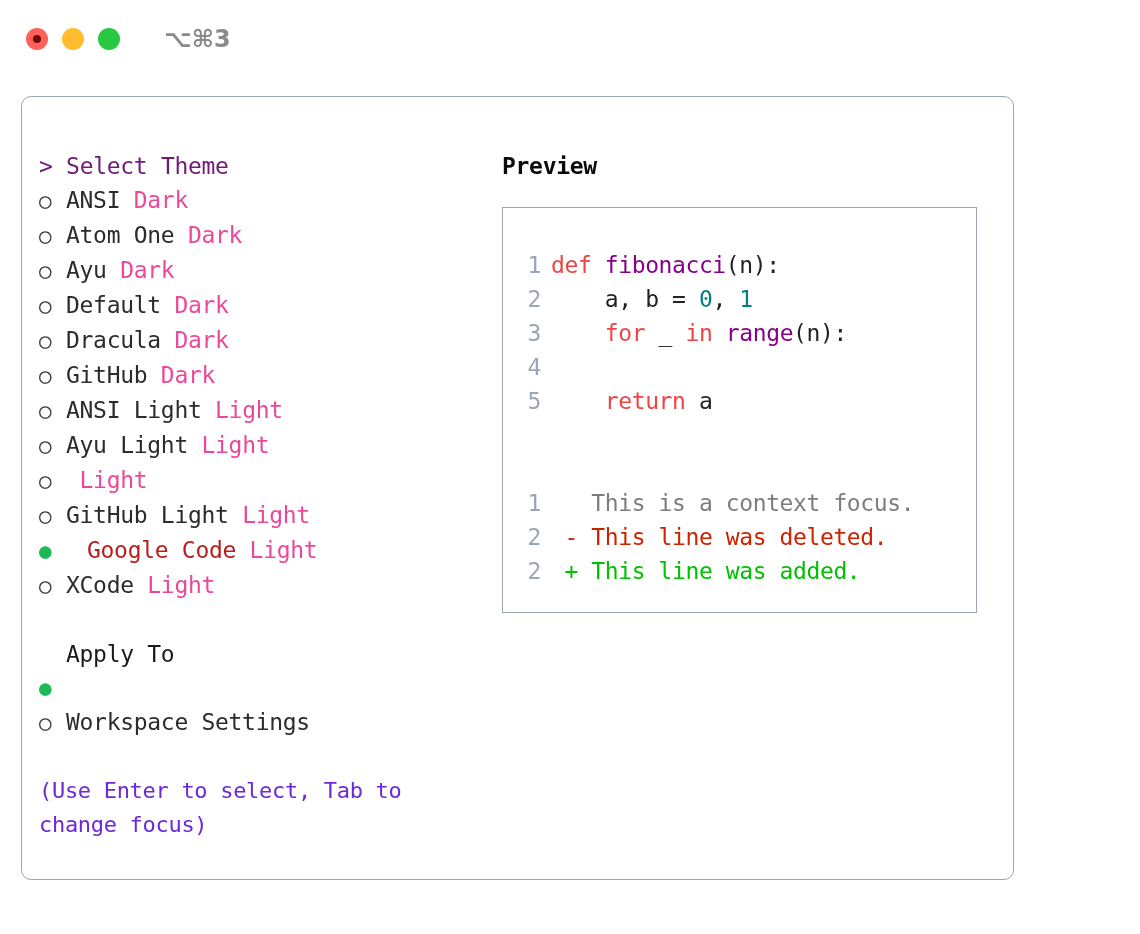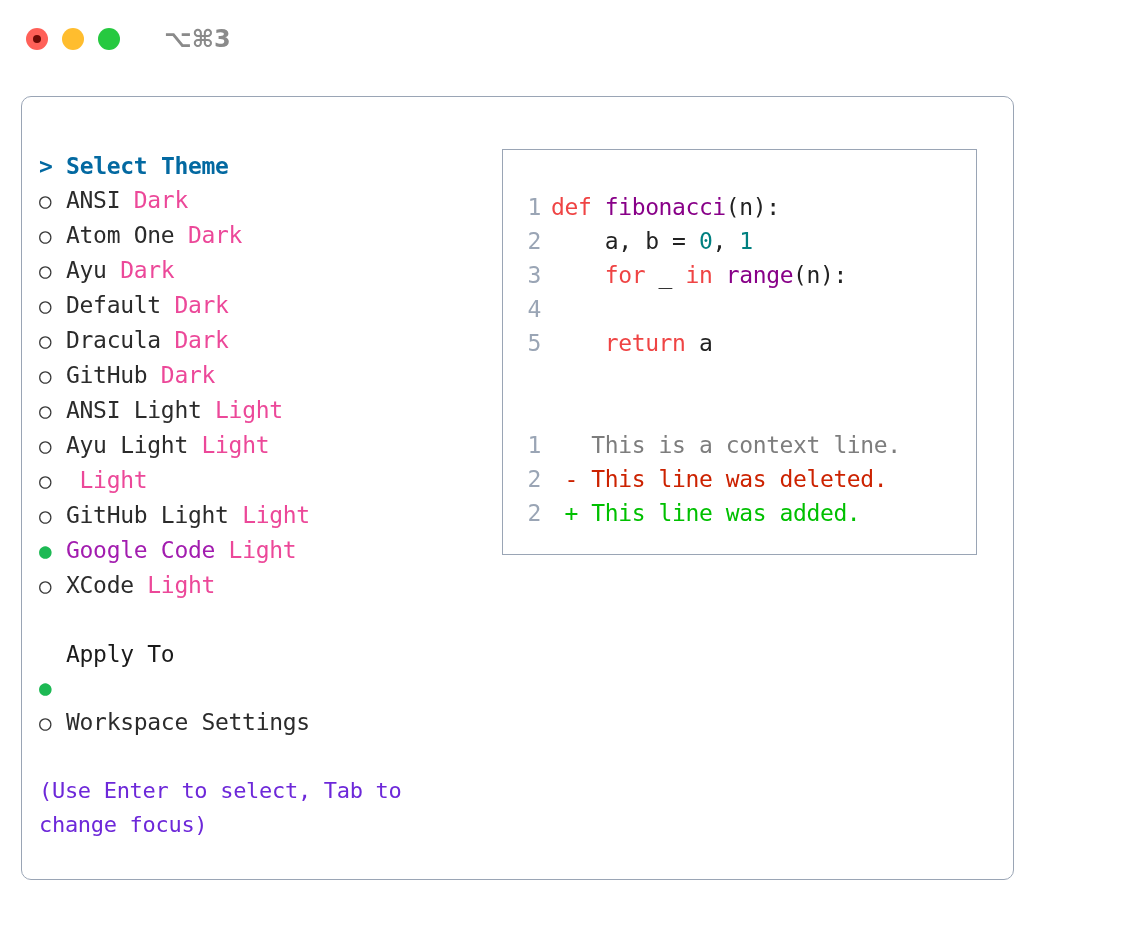--- a/index.html
+++ b/index.html
@@ -88,22 +88,22 @@
     padding: 52px 0 0 17px;
   }
   .col-right {
     flex: 1;
     padding: 52px 0 0 10px;
   }
 
   
   .heading {
     font-size: 23px;
-    font-weight: 700;
-    color: #0369a1;
+    font-weight: 400;
+    color: #701a75;
     line-height: 34px;
     white-space: pre;
     letter-spacing: -0.3px;
   }
 
   
   .opt {
     display: flex;
     align-items: baseline;
     font-size: 23px;
@@ -114,21 +114,21 @@
   }
   .bullet {
     width: 27px;
     flex: 0 0 27px;
     font-size: 21px;
     line-height: 34px;
     color: #3a3a3a;
   }
   .opt.sel .bullet { color: #1db954; }
   .opt-name  { color: #2b2b2b; }
-  .opt.sel .opt-name { color: #a21caf; }
+  .opt.sel .opt-name { color: #b91c1c; margin-left: 21px; }
   .opt-kind  { color: #ec4899; }
 
   .spacer-block { height: 34px; }
 
   
   .apply-head {
     font-size: 23px;
     line-height: 34px;
     color: #1a1a1a;
     padding-left: 27px;
@@ -230,33 +230,34 @@
         <div class="apply-head">Apply To</div>
         <div id="apply-list">
             <div class="opt sel"><span class="bullet">●</span></div>
             <div class="opt"><span class="bullet">○</span><span class="opt-name">Workspace Settings</span></div>
           </div>
 
         <div class="hint">(Use Enter to select, Tab to change focus)</div>
       </div>
 
       <div class="col-right">
+        <div class="preview-title">Preview</div>
 
         <div class="code-box">
           <div id="code-lines">
               <div class="code-line"><span class="ln">1</span><span class="code-text"><span class="tok-kw">def </span><span class="tok-fn">fibonacci</span><span class="tok-pl">(n):</span></span></div>
               <div class="code-line"><span class="ln">2</span><span class="code-text"><span class="tok-pl">    a, b = </span><span class="tok-num">0</span><span class="tok-pl">, </span><span class="tok-num">1</span></span></div>
               <div class="code-line"><span class="ln">3</span><span class="code-text"><span class="tok-pl">    </span><span class="tok-kw">for</span><span class="tok-pl"> _ </span><span class="tok-kw">in</span><span class="tok-pl"> </span><span class="tok-fn">range</span><span class="tok-pl">(n):</span></span></div>
               <div class="code-line"><span class="ln">4</span></div>
               <div class="code-line"><span class="ln">5</span><span class="code-text"><span class="tok-pl">    </span><span class="tok-kw">return</span><span class="tok-pl"> a</span></span></div>
             </div>
           <div class="blank-row"></div>
           <div class="blank-row"></div>
           <div id="diff-lines">
-              <div class="code-line"><span class="ln">1</span><span class="diff-ctx">  </span><span class="diff-ctx"> This is a context line.</span></div>
+              <div class="code-line"><span class="ln">1</span><span class="diff-ctx">  </span><span class="diff-ctx"> This is a context focus.</span></div>
               <div class="code-line"><span class="ln">2</span><span class="diff-del"> -</span><span class="diff-del"> This line was deleted.</span></div>
               <div class="code-line"><span class="ln">2</span><span class="diff-add"> +</span><span class="diff-add"> This line was added.</span></div>
             </div>
         </div>
       </div>
 
     </div>
   </div>
 </div>
 

